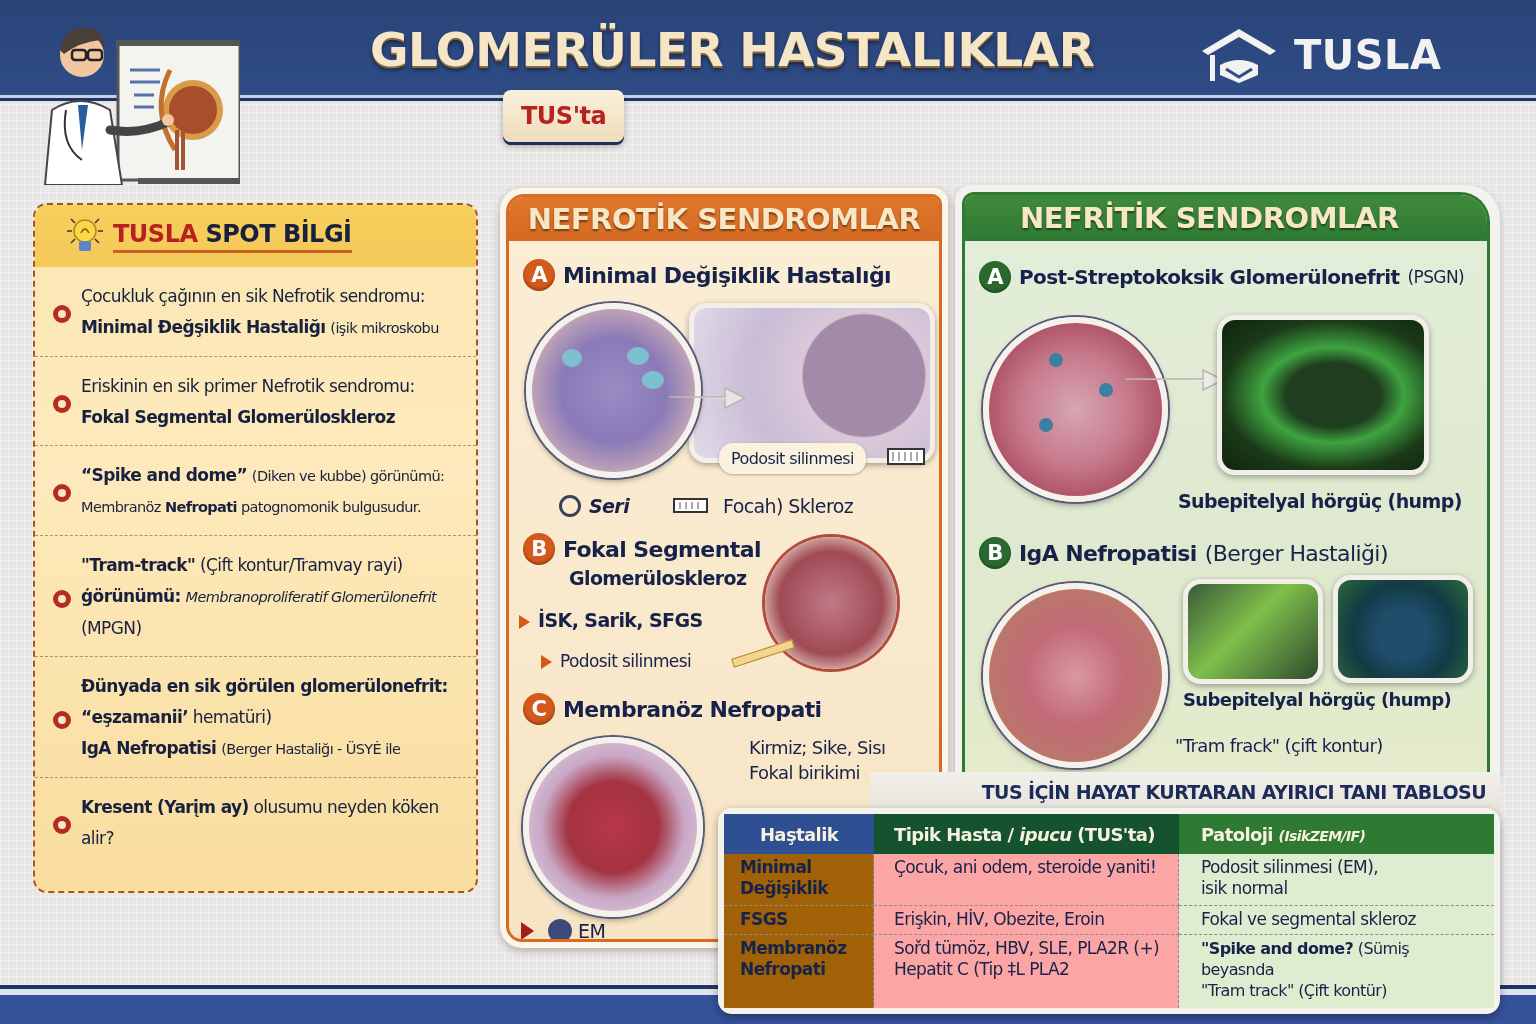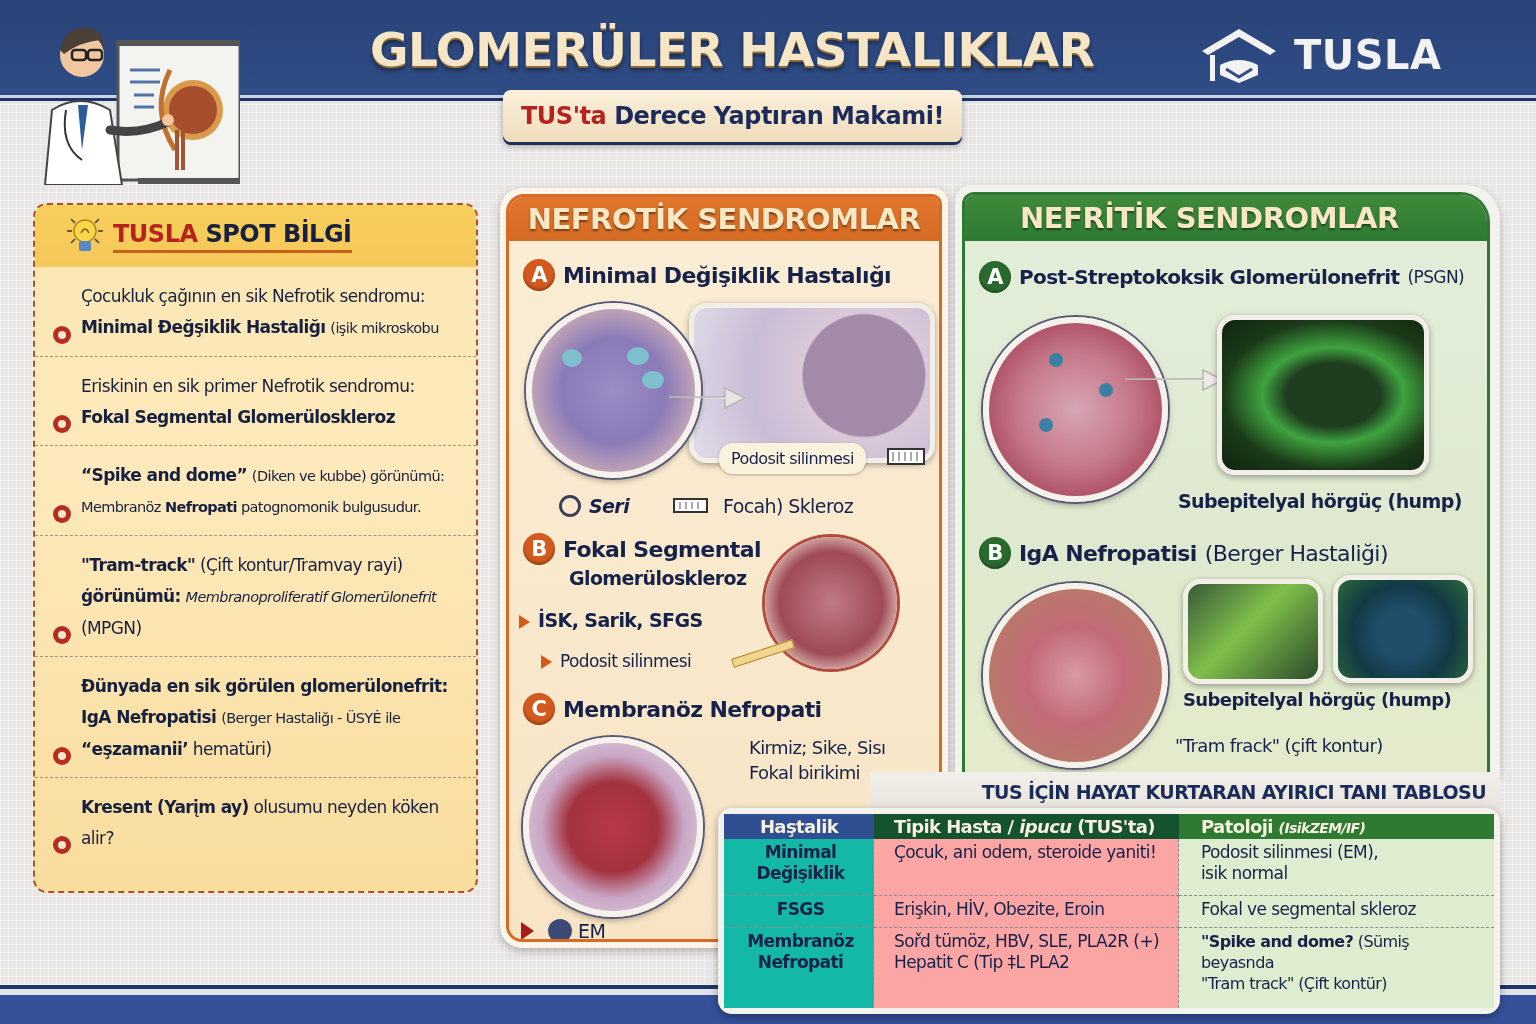--- a/index.html
+++ b/index.html
@@ -65,21 +65,21 @@
   .spot-head {
     height: 62px; background: linear-gradient(180deg,#f7cf5b,#f5c85a);
     display: flex; align-items: center; padding-left: 28px; gap: 6px;
   }
   .spot-title { font-weight: 700; font-size: 24px; letter-spacing: -0.5px;
     border-bottom: 3px solid #c6621e; padding-bottom: 2px; }
   .spot-title .red { color: #b8221e; }
   .spot-title .navy { color: #17213f; }
   .spot-item { padding: 14px 10px 12px 18px; border-bottom: 1.5px dashed #a9917a; position: relative; }
   .spot-item:last-child { border-bottom: none; }
-  .spot-line { display: flex; gap: 10px; align-items: flex-end; }
+  .spot-line { display: flex; gap: 10px; align-items: center; }
   .bullet {
     width: 18px; height: 18px; flex: 0 0 18px; border-radius: 50%;
     background: #b62c1f; margin-top: 3px; position: relative;
   }
   .bullet::after { content: ""; position: absolute; left: 5px; top: 5px; width: 8px; height: 8px; border-radius: 50%; background: #f7e6c7; }
   .spot-text { font-size: 17px; line-height: 31px; letter-spacing: -0.6px; color: #17213f; }
   .b { font-weight: 700; }
   .sm { font-size: 14.5px; }
   .it { font-style: italic; }
 
@@ -147,27 +147,27 @@
     background: linear-gradient(180deg,#f1efe9,#e8e4dc);
     display: flex; align-items: center; justify-content: flex-end; padding-right: 14px;
     font-weight: 700; font-size: 19px; letter-spacing: -0.6px; color: #1c2c5a;
   }
   .table-wrap {
     position: absolute; left: 718px; top: 808px; width: 782px; height: 206px;
     background: #f4f2ec; border-radius: 14px; box-shadow: 0 3px 8px rgba(0,0,0,0.35);
     padding: 6px;
   }
   table { width: 100%; height: 100%; border-collapse: separate; border-spacing: 0; }
-  th { color: #f9f1df; font-weight: 700; font-size: 18px; letter-spacing: -0.6px; text-align: left; padding: 0 4px; height: 25px; }
+  th { color: #f9f1df; font-weight: 700; font-size: 18px; letter-spacing: -0.6px; text-align: left; padding: 0 4px; height: 40px; }
   th.c1 { background: #2f4f93; width: 150px; text-align: center; }
   th.c2 { background: #14532d; width: 305px; padding-left: 20px; }
   th.c3 { background: #2f7a33; padding-left: 22px; }
   td { font-size: 17px; letter-spacing: -0.6px; color: #16224a; padding: 3px 12px; vertical-align: top; line-height: 21px;
        border-bottom: 1.5px dashed #8b8b8b; }
-  td.c1 { background: #14b8a6; font-weight: 700; border-right: 1.5px dashed #8b8b8b; padding-left: 16px; text-align: center; }
+  td.c1 { background: #a16207; font-weight: 700; border-right: 1.5px dashed #8b8b8b; padding-left: 16px; }
   td.c2 { background: #fca5a5; border-right: 1.5px dashed #8b8b8b; padding-left: 20px; }
   td.c3 { background: #deedcf; padding-left: 22px; }
   tr:last-child td { border-bottom: none; }
   .th-sub { font-size: 14px; font-style: italic; }
 </style>
 </head>
 <body>
 
 <div class="top-band"></div>
 <div class="top-band-line"></div>
@@ -194,21 +194,20 @@
   <path d="M15 175 L22 100 Q50 82 80 100 L92 175 Z" fill="#ffffff" stroke="#444" stroke-width="2"></path>
   <path d="M48 95 L52 140 L58 95 Z" fill="#2b5d98"></path>
   <path d="M36 100 Q30 135 52 150" stroke="#333" stroke-width="2" fill="none"></path>
   <path d="M80 120 Q110 125 138 112" stroke="#444" stroke-width="9" fill="none" stroke-linecap="round"></path>
   <circle cx="138" cy="110" r="6" fill="#f2c7a0"></circle>
 </svg>
 
 <div class="title">GLOMERÜLER HASTALIKLAR</div>
 <div class="subtitle-pill">
   <span class="subtitle-red">TUS'ta</span>
-  <span class="subtitle-blue">Derece Yaptıran Makami!</span>
 </div>
 <div class="brand">
   <svg width="86" height="60" viewBox="0 0 86 60">
     <path d="M6 26 L43 4 L80 26 L74 30 L43 12 L12 30 Z" fill="#f2f2f2"></path>
     <rect x="14" y="30" width="5" height="26" fill="#f2f2f2"></rect>
     <path d="M24 40 Q43 30 62 40 L62 50 L43 58 L24 50 Z" fill="#f2f2f2"></path>
     <path d="M30 44 L43 52 L56 44" stroke="#2f4c86" stroke-width="3" fill="none"></path>
   </svg>
   <span class="brand-text">TUSLA</span>
 </div>
@@ -267,22 +266,22 @@
         <div><span class="b">ģörünümü:</span> <span class="sm it">Membranoproliferatif Glomerülonefrit</span></div>
         <div>(MPGN)</div>
       </div>
     </div>
   </div>
   <div class="spot-item">
     <div class="spot-line">
         <span class="bullet"></span>
       <div class="spot-text">
         <div class="b">Đünyada en sik görülen glomerülonefrit:</div>
+        <div><span class="b">“eşzamanii’</span> <span>hematüri)</span></div>
         <div><span class="b">IgA Nefropatisi</span> <span class="sm">(Berger Hastaliğı - ÜSYĖ ile</span></div>
-        <div><span class="b">“eşzamanii’</span> <span>hematüri)</span></div>
       </div>
     </div>
   </div>
   <div class="spot-item">
     <div class="spot-line">
         <span class="bullet"></span>
       <div class="spot-text">
         <div><span class="b">Kresent (Yarįm ay)</span> <span>olusumu neyden köken alir?</span></div>
 
       </div>

